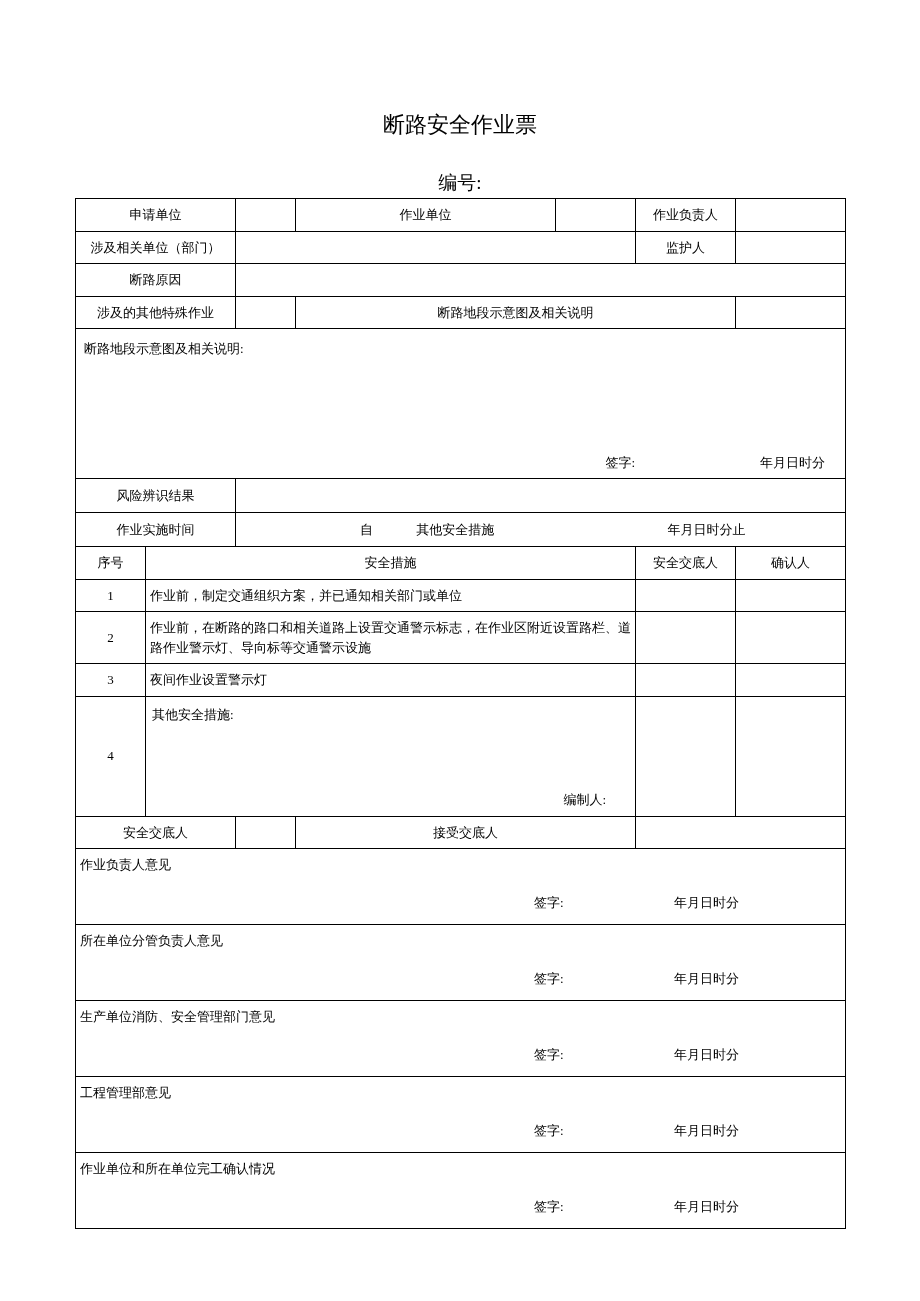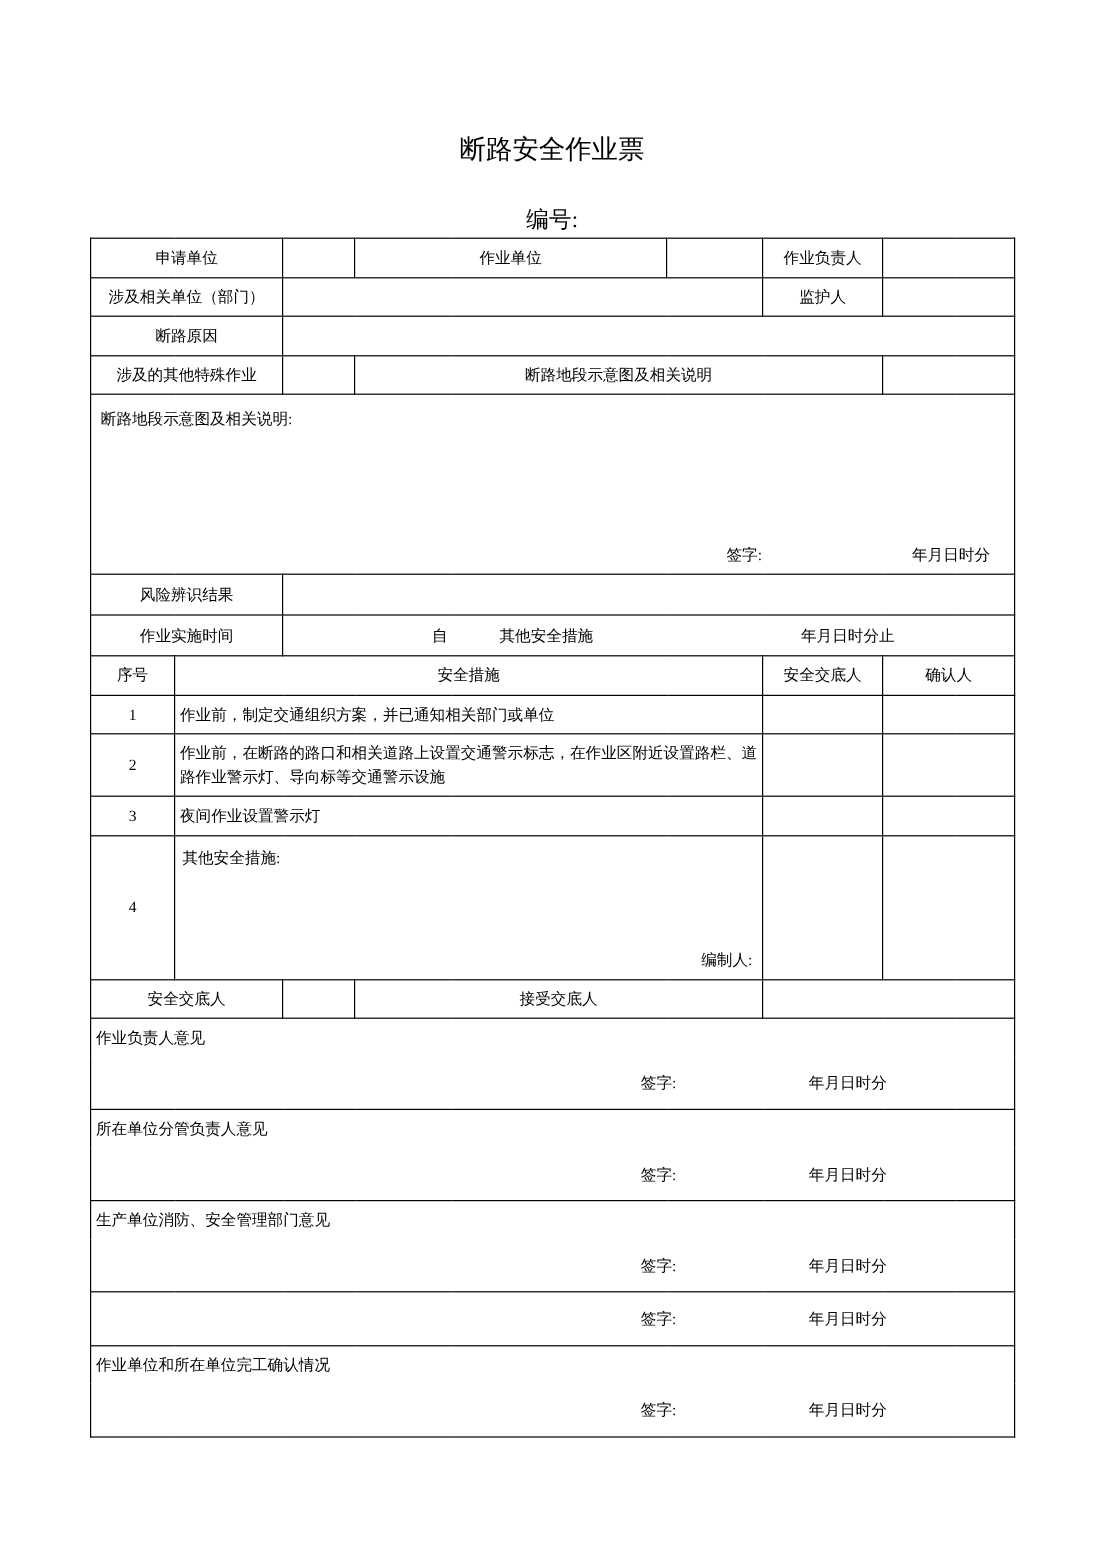--- a/index.html
+++ b/index.html
@@ -60,21 +60,21 @@
     }
     .tall { height: 34px; }
     .other-measure-cell {
       height: 120px;
       vertical-align: top;
       position: relative;
     }
     .other-top { padding: 2px 2px; text-align: left; }
     .compiler {
       position: absolute;
-      right: 8px;
+      right: 29px;
       bottom: 6px;
     }
     .opinion-sig-line {
       display: flex;
       align-items: center;
       padding: 6px 4px 6px 4px;
     }
     .opinion-sig-line .sg { margin-left: 450px; width: 60px; }
     .opinion-sig-line .dt { margin-left: 80px; }
     .no-bottom { border-bottom: none; }
@@ -234,20 +234,23 @@
   <tr>
         <td colspan="9" class="no-top">
     <div class="opinion-sig-line">
       <span class="sg">签字:</span>
       <span class="dt">年月日时分</span>
     </div>
   </td>
       </tr>
 
   <tr>
+        <td colspan="9" class="left no-bottom">工程管理部意见</td>
+      </tr>
+  <tr>
         <td colspan="9" class="no-top">
     <div class="opinion-sig-line">
       <span class="sg">签字:</span>
       <span class="dt">年月日时分</span>
     </div>
   </td>
       </tr>
 
   <tr>
         <td colspan="9" class="left no-bottom">作业单位和所在单位完工确认情况</td>

